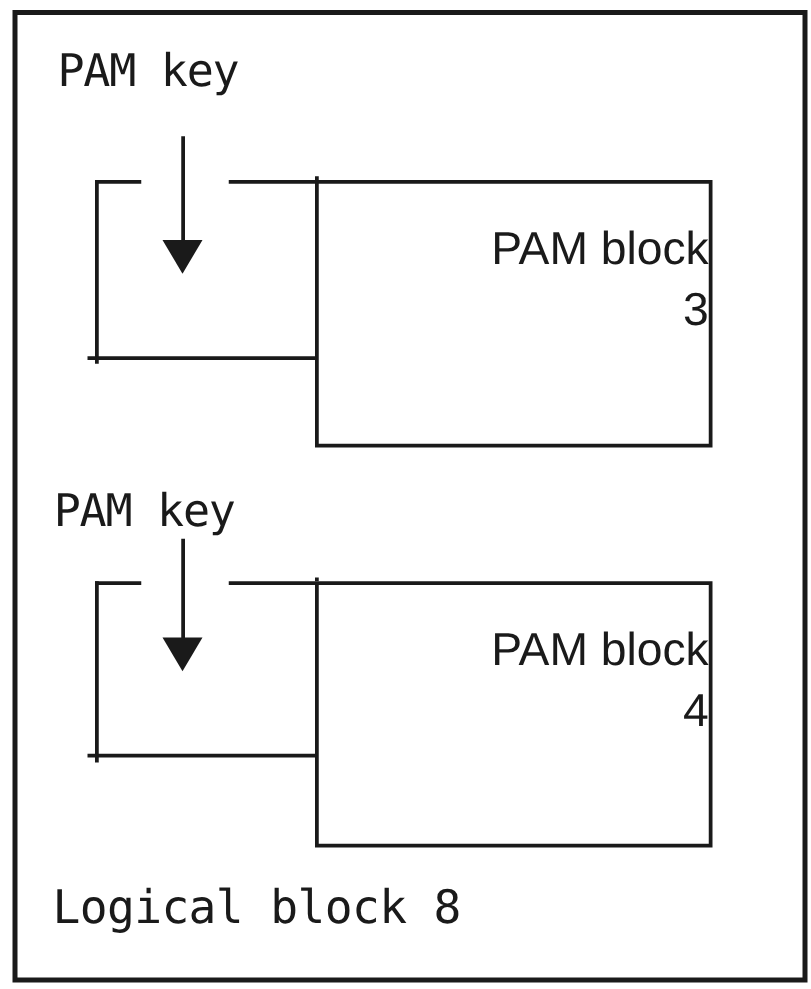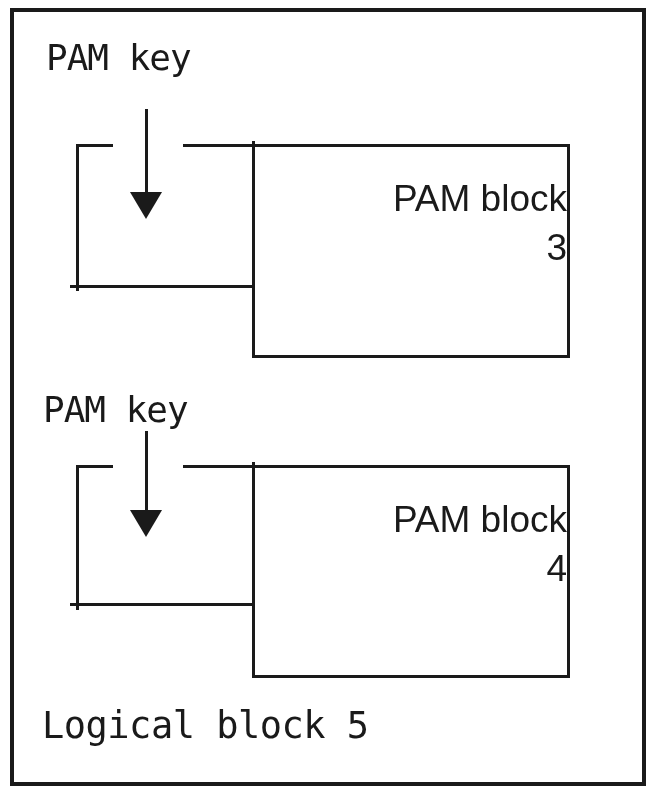--- a/index.html
+++ b/index.html
@@ -117,15 +117,15 @@
   <div class="seg bh2"></div>
   <div class="seg tk2"></div>
 
   <div class="block b4">
     <div class="block-text">
       <div>PAM block</div>
       <div>4</div>
     </div>
   </div>
 
-  <div class="mono-label footer-label">Logical block 5</div>
+  <div class="mono-label footer-label">Logical block 8</div>
 
 </div>
 
 </body></html>

